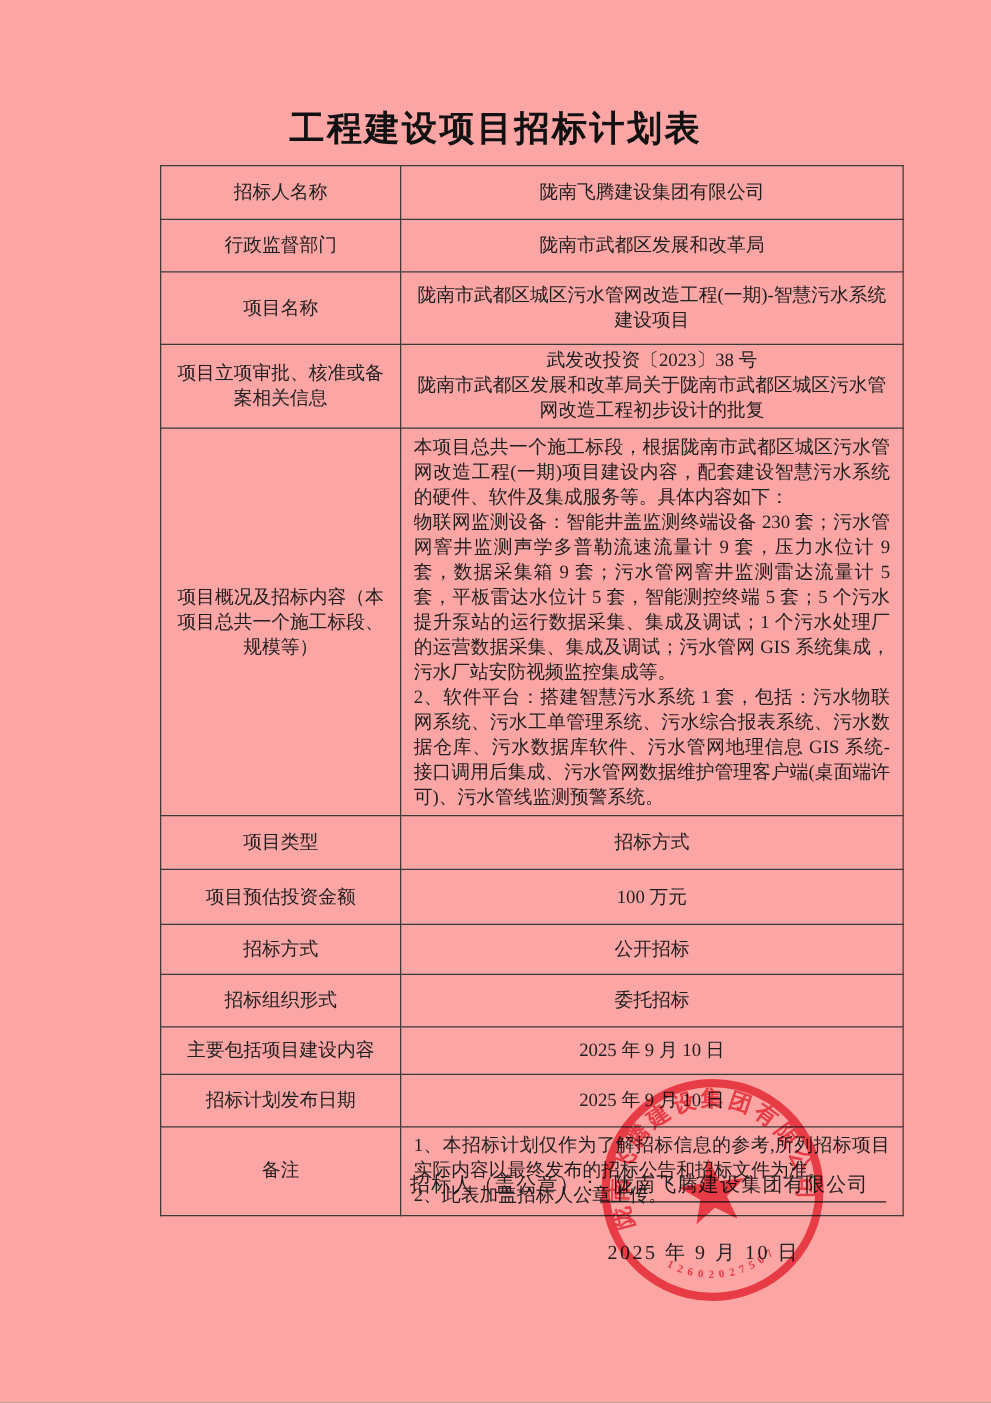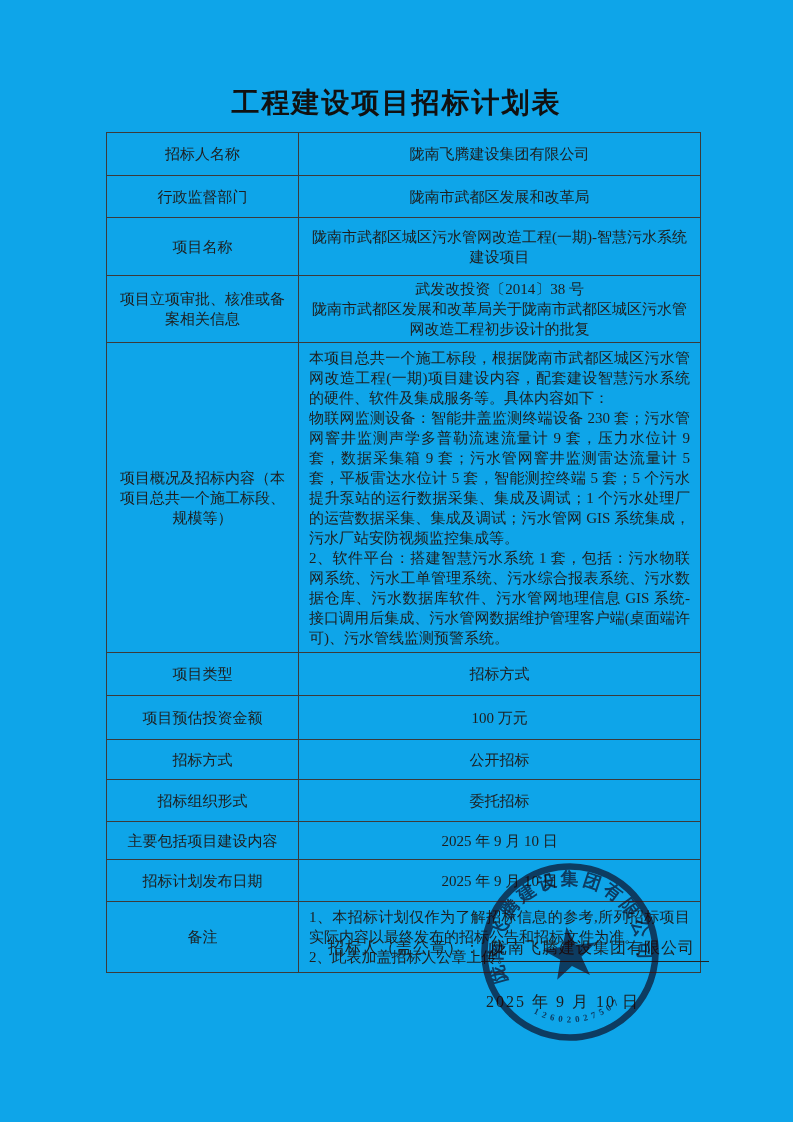--- a/index.html
+++ b/index.html
@@ -2,39 +2,39 @@
 <html><head>
 <meta charset="utf-8">
 <style>
   * { margin: 0; padding: 0; box-sizing: border-box; }
   html, body { background: #8a8a8a; }
   .page {
     position: relative;
     width: 793px;
     height: 1122px;
     margin: 0 auto;
-    background: #0ea5e9;
+    background: #fca5a5;
     overflow: hidden;
     font-family: "Liberation Serif", "DejaVu Serif", serif;
     color: #1e1e1e;
   }
   .doc-title {
     position: absolute;
     top: 84px;
     left: 0;
     width: 100%;
     text-align: center;
     font-size: 28px;
     font-weight: bold;
     letter-spacing: 2px;
     color: #111;
   }
   table.bid-table {
     position: absolute;
-    left: 106px;
+    left: 128px;
     top: 132px;
     width: 594px;
     border-collapse: collapse;
     table-layout: fixed;
   }
   table.bid-table td {
     border: 1.6px solid #3b3b3b;
     font-size: 15px;
     line-height: 20px;
     vertical-align: middle;
@@ -112,21 +112,21 @@
         <td class="label-cell">行政监督部门</td>
         <td class="value-cell">陇南市武都区发展和改革局</td>
       </tr>
       <tr style="height:58px">
         <td class="label-cell">项目名称</td>
         <td class="value-cell">陇南市武都区城区污水管网改造工程(一期)-智慧污水系统建设项目</td>
       </tr>
       <tr style="height:65px">
         <td class="label-cell">项目立项审批、核准或备案相关信息</td>
         <td class="value-cell">
-          <div>武发改投资〔2014〕38 号</div>
+          <div>武发改投资〔2023〕38 号</div>
           <div>陇南市武都区发展和改革局关于陇南市武都区城区污水管网改造工程初步设计的批复</div>
         </td>
       </tr>
       <tr style="height:260px">
         <td class="label-cell">项目概况及招标内容（本项目总共一个施工标段、规模等）</td>
         <td class="value-cell long-text">
           <div class="para">本项目总共一个施工标段，根据陇南市武都区城区污水管网改造工程(一期)项目建设内容，配套建设智慧污水系统的硬件、软件及集成服务等。具体内容如下：</div>
           <div class="para">物联网监测设备：智能井盖监测终端设备 230 套；污水管网窨井监测声学多普勒流速流量计 9 套，压力水位计 9 套，数据采集箱 9 套；污水管网窨井监测雷达流量计 5 套，平板雷达水位计 5 套，智能测控终端 5 套；5 个污水提升泵站的运行数据采集、集成及调试；1 个污水处理厂的运营数据采集、集成及调试；污水管网 GIS 系统集成，污水厂站安防视频监控集成等。</div>
           <div class="para">2、软件平台：搭建智慧污水系统 1 套，包括：污水物联网系统、污水工单管理系统、污水综合报表系统、污水数据仓库、污水数据库软件、污水管网地理信息 GIS 系统-接口调用后集成、污水管网数据维护管理客户端(桌面端许可)、污水管线监测预警系统。</div>
         </td>

